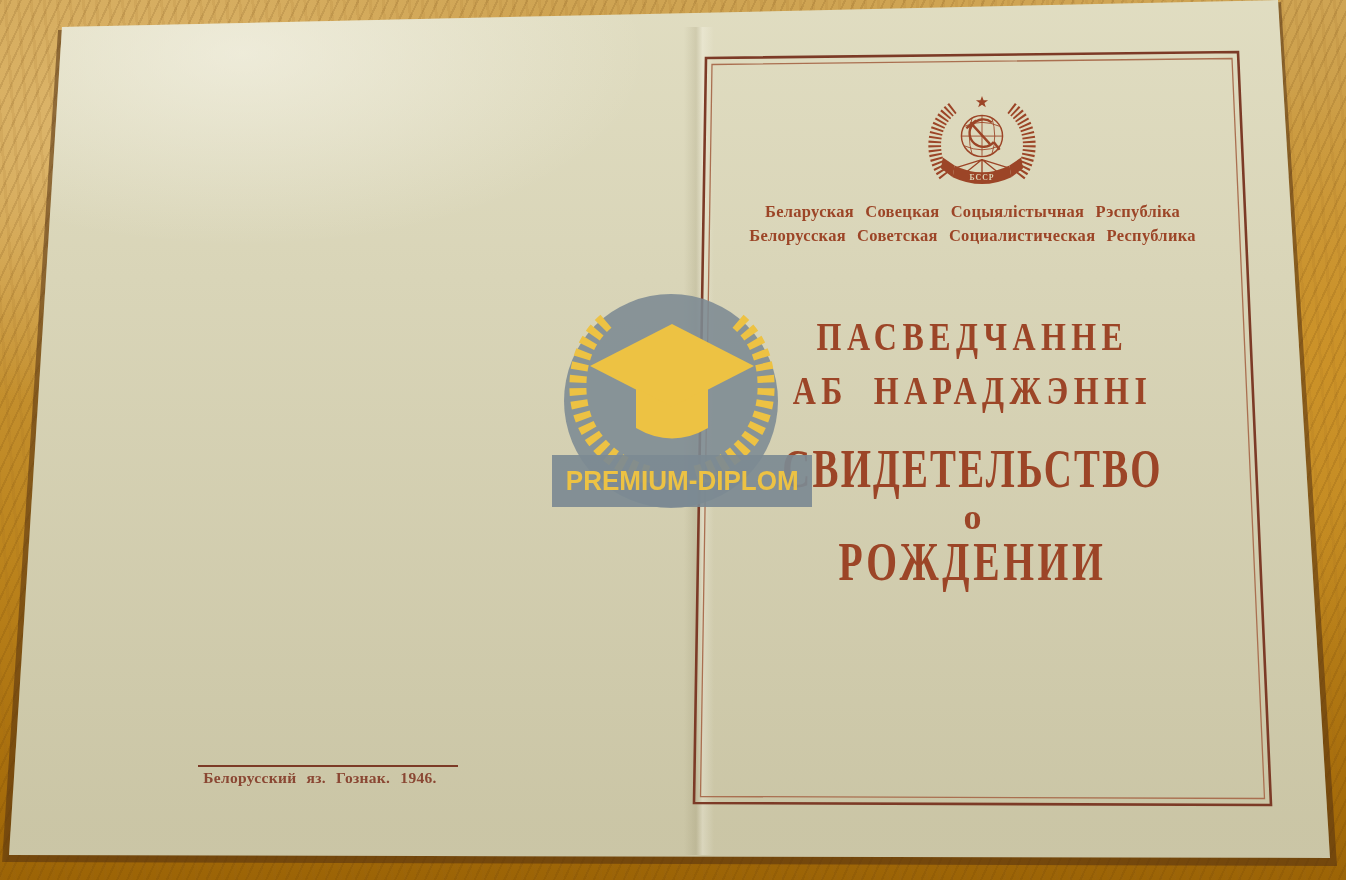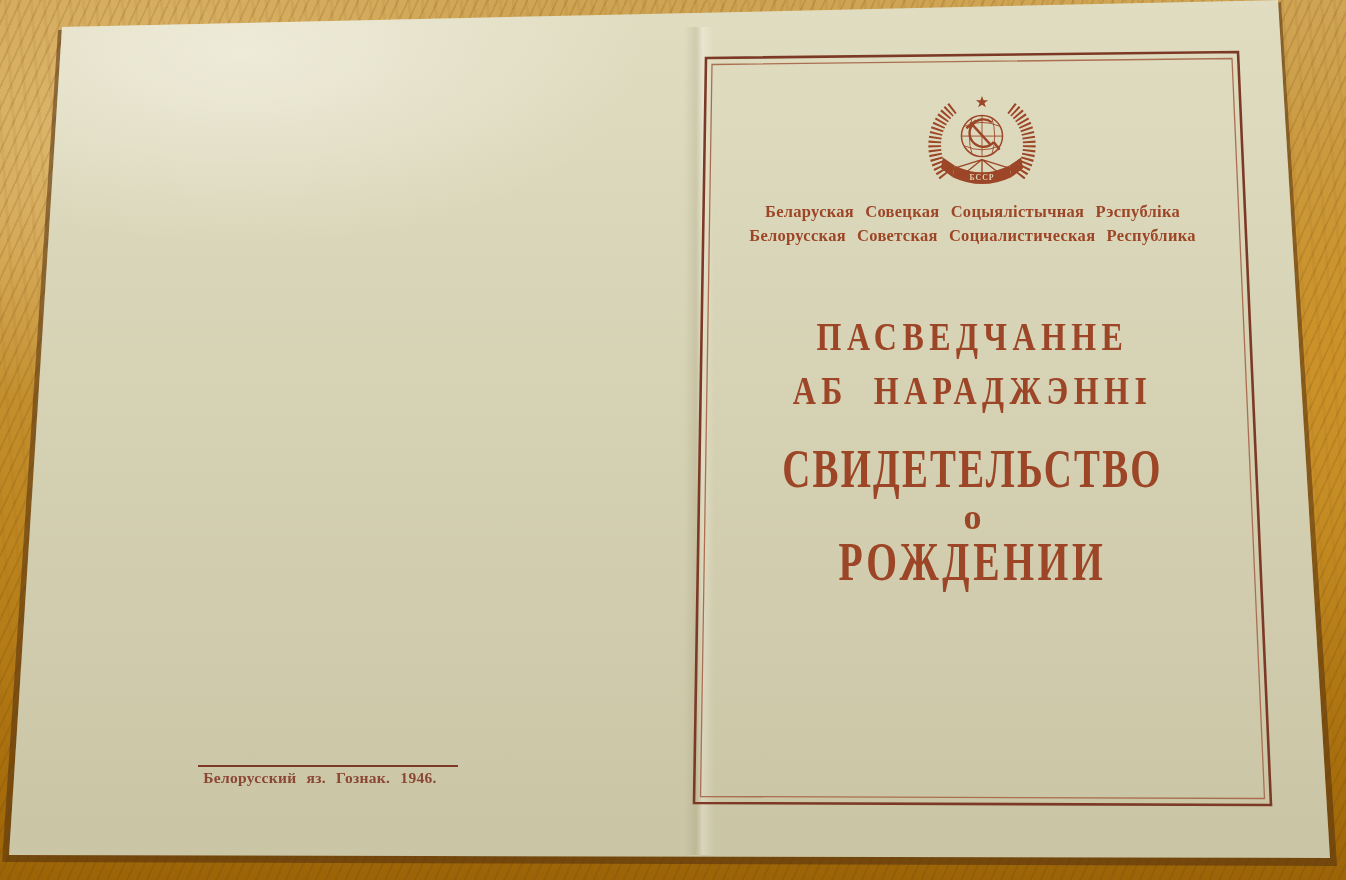--- a/index.html
+++ b/index.html
@@ -108,14 +108,37 @@
     <div class="ctext t-by2">АБ НАРАДЖЭННІ</div>
 
     <div class="ctext t-ru1">СВИДЕТЕЛЬСТВО</div>
     <div class="ctext t-ruo">о</div>
     <div class="ctext t-ru2">РОЖДЕНИИ</div>
 
     <div class="imprint-rule"></div>
     <div class="imprint">Белорусский  яз.  Гознак.  1946.</div>
   </div>
 
+  <div class="watermark">
+    <div class="wm-circle"></div>
+    <svg class="wm-art" viewBox="0 0 260 232" xmlns="http://www.w3.org/2000/svg">
+
+      <g>
+        <path class="yellow-stroke" stroke-width="17" stroke-dasharray="7 5.5" d="M96,196 C52,184 24,150 26,104 C27,77 38,55 58,40"></path>
+        <path class="yellow-stroke" stroke-width="17" stroke-dasharray="7 5.5" d="M144,196 C188,184 216,150 214,104 C213,77 202,55 182,40"></path>
+      </g>
+
+      <g>
+        <polygon class="yellow-fill" points="120,46 202,88 120,130 38,88"></polygon>
+        <path class="yellow-fill" d="M84,110 L120,129 L156,110 L156,150 Q120,171 84,150 Z"></path>
+      </g>
+
+      <g>
+        <path class="yellow-stroke" stroke-width="3" d="M72,203 H106 M134,203 H168"></path>
+        <polygon class="yellow-fill" points="120,195 128,203 120,211 112,203"></polygon>
+      </g>
+    </svg>
+    <div class="wm-banner">
+      <span>PREMIUM-DIPLOM</span>
+    </div>
+  </div>
 
 </div>
 
 </body></html>

